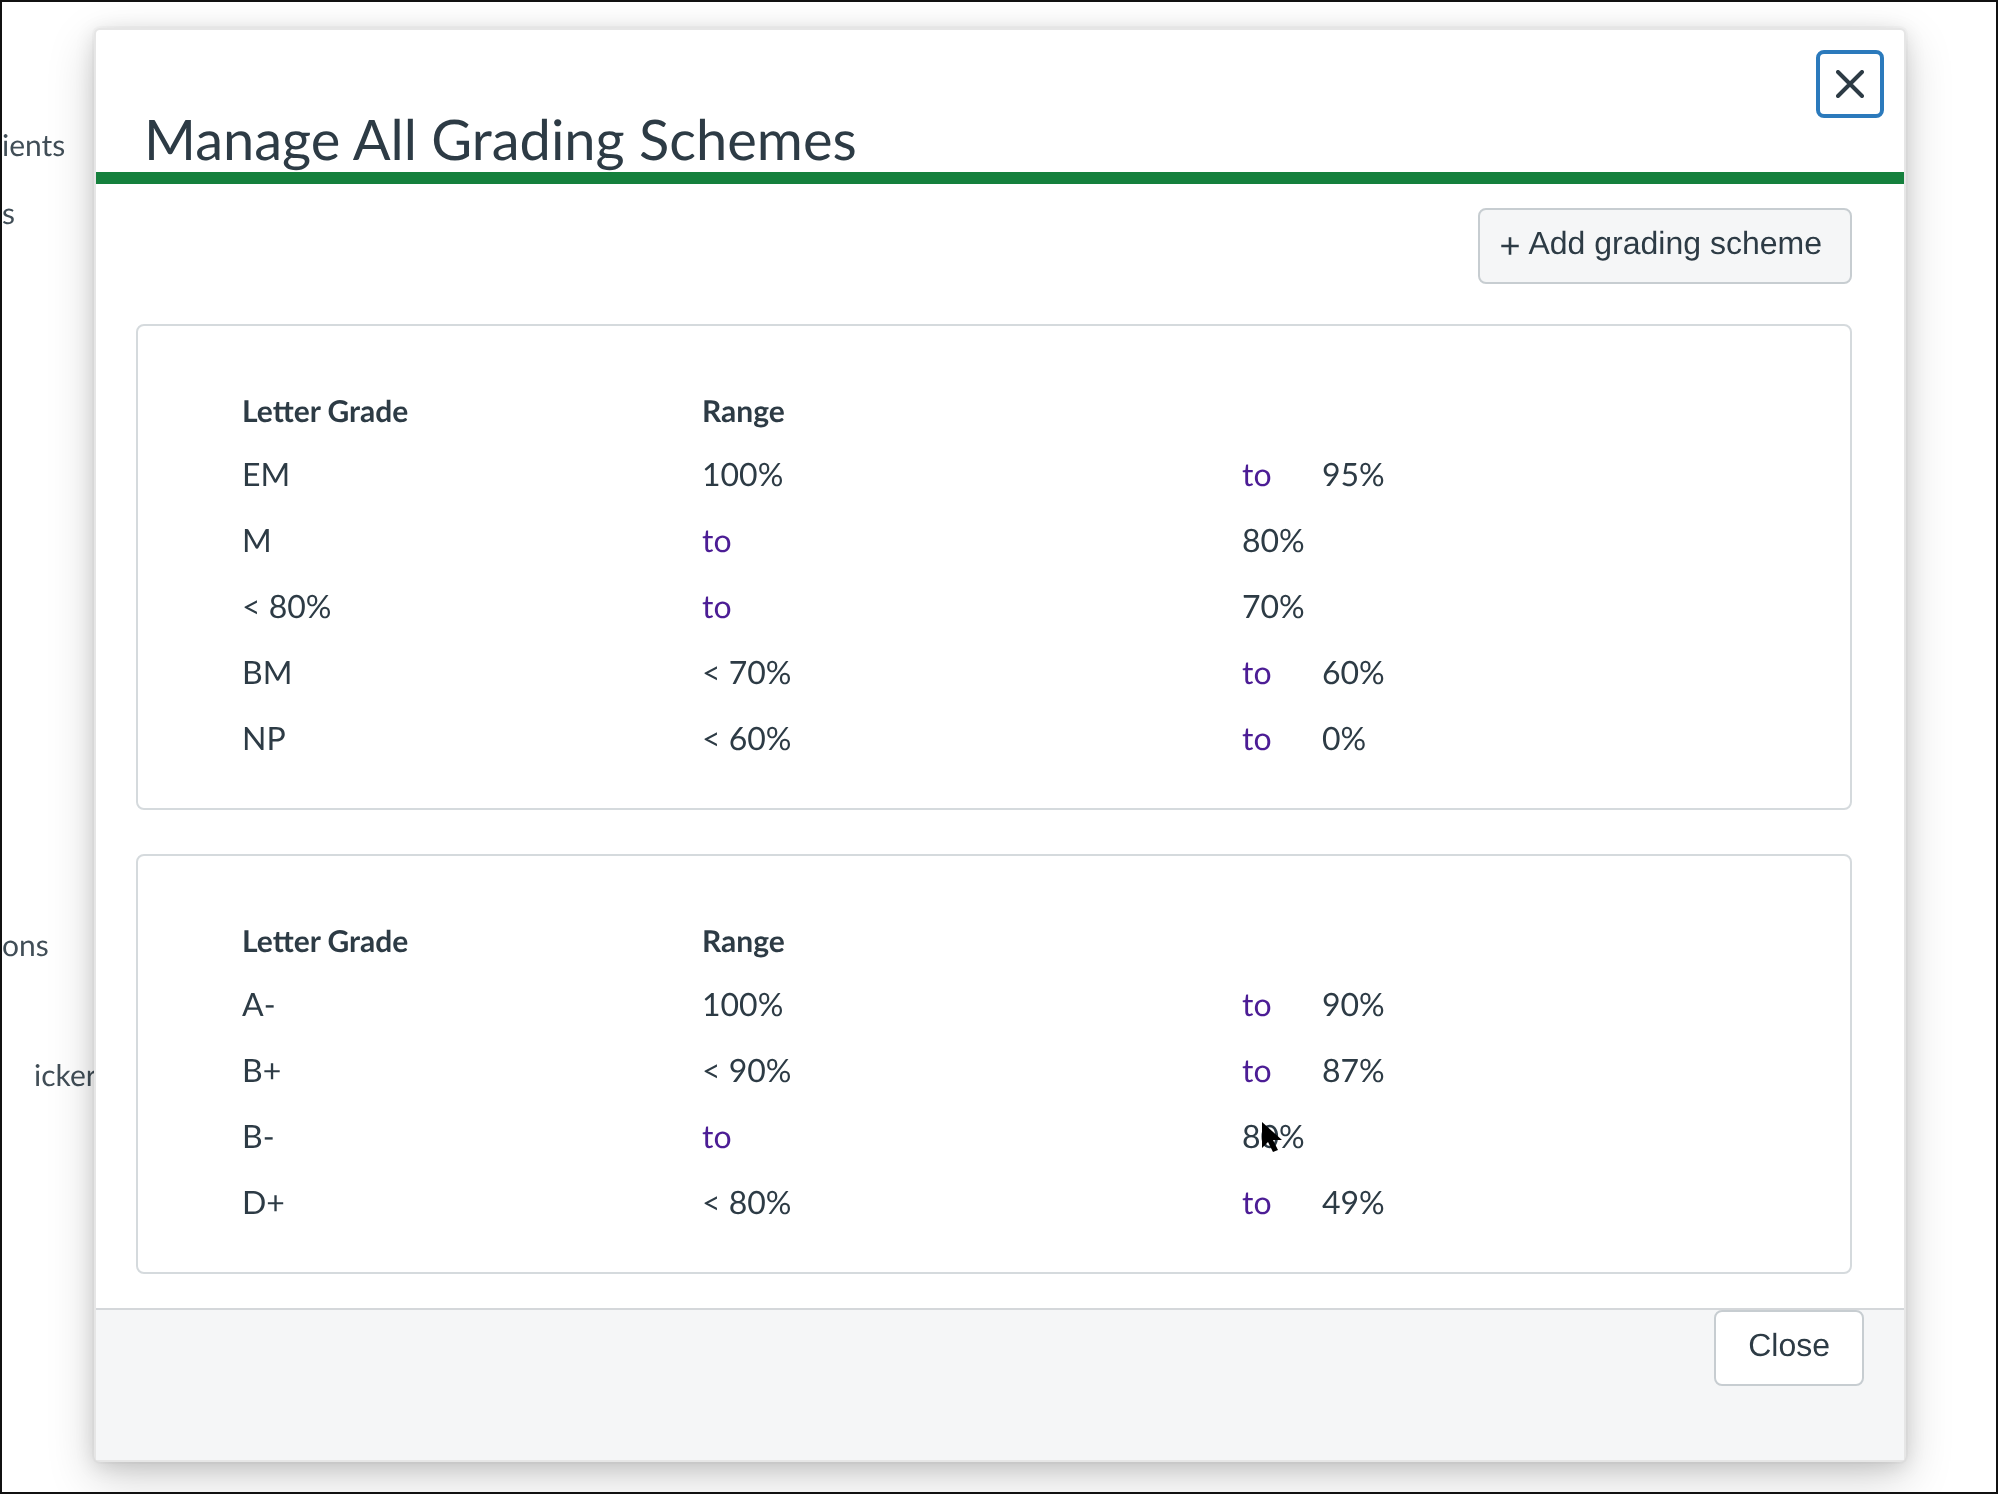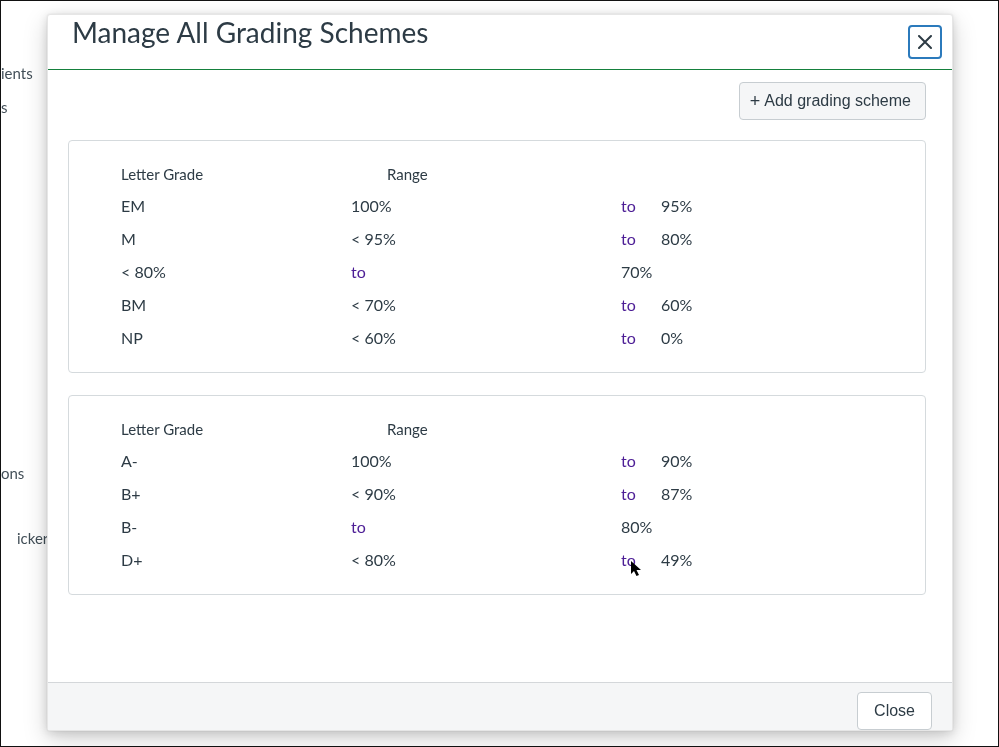--- a/index.html
+++ b/index.html
@@ -46,24 +46,24 @@
     box-shadow:
       0 0 0 1px rgba(0,0,0,0.02),
       0 8px 24px rgba(0,0,0,0.18),
       0 2px 10px rgba(0,0,0,0.12);
     display: flex;
     flex-direction: column;
   }
   
   .modal-header {
     position: relative;
-    height: 55px;
-    border-bottom: 1px solid #15803d;
-    display: flex;
-    align-items: flex-start;
+    height: 77px;
+    border-bottom: 6px solid #15803d;
+    display: flex;
+    align-items: flex-end;
     padding: 0 24px;
     flex: none;
   }
   .modal-title {
     font-size: 28px;
     font-weight: 400;
     color: #2d3b45;
   }
   .close-x {
     position: absolute;
@@ -155,45 +155,44 @@
     width: 22px; height: 22px;
     cursor: pointer;
     color: #2d3b45;
   }
   .icon-btn svg { display: block; }
 
   .cols-head {
     display: grid;
     grid-template-columns: 230px 270px 40px 100px;
     font-size: 15px;
-    font-weight: 400;
-    color: #2d3b45;
-    margin-top: 8px;
+    font-weight: 700;
+    color: #2d3b45;
+    margin-top: 18px;
     margin-bottom: 6px;
-    gap: 36px;
   }
   .row {
     display: grid;
     grid-template-columns: 230px 270px 40px 100px;
     font-size: 16px;
     color: #2d3b45;
     padding: 7px 0;
   }
   .row + .row { }
   .to-col { color: #4c1d95; }
   .low-col { }
 
   
   .modal-footer {
-    height: 48px;
+    height: 76px;
     flex: none;
     border-top: 1px solid #d4d7da;
     background: #f5f6f7;
     display: flex;
-    align-items: flex-end;
+    align-items: flex-start;
     justify-content: flex-end;
     padding: 0 20px;
   }
   .close-btn {
     border: 1px solid #c7cdd1;
     background: #ffffff;
     color: #2d3b45;
     font-size: 16px;
     padding: 9px 16px;
     border-radius: 4px;
@@ -248,21 +247,20 @@
                 <div></div>
               </div>
               <div class="row">
                 <div>EM</div>
                 <div>100%</div>
                 <div class="to-col">to</div>
                 <div class="low-col">95%</div>
               </div>
               <div class="row">
                 <div>M</div>
-                <div>&lt; 95%</div>
                 <div class="to-col">to</div>
                 <div class="low-col">80%</div>
               </div>
               <div class="row">
                 <div>&lt; 80%</div>
                 <div class="to-col">to</div>
                 <div class="low-col">70%</div>
               </div>
               <div class="row">
                 <div>BM</div>

